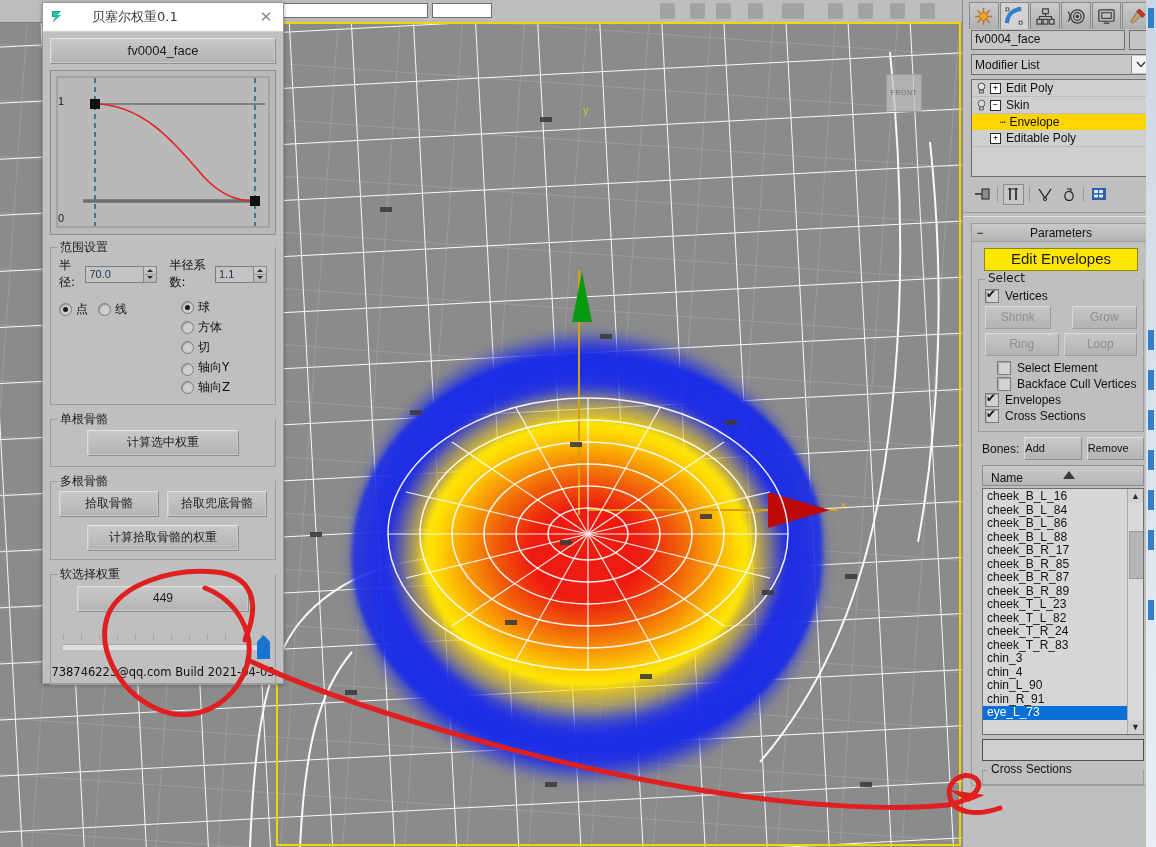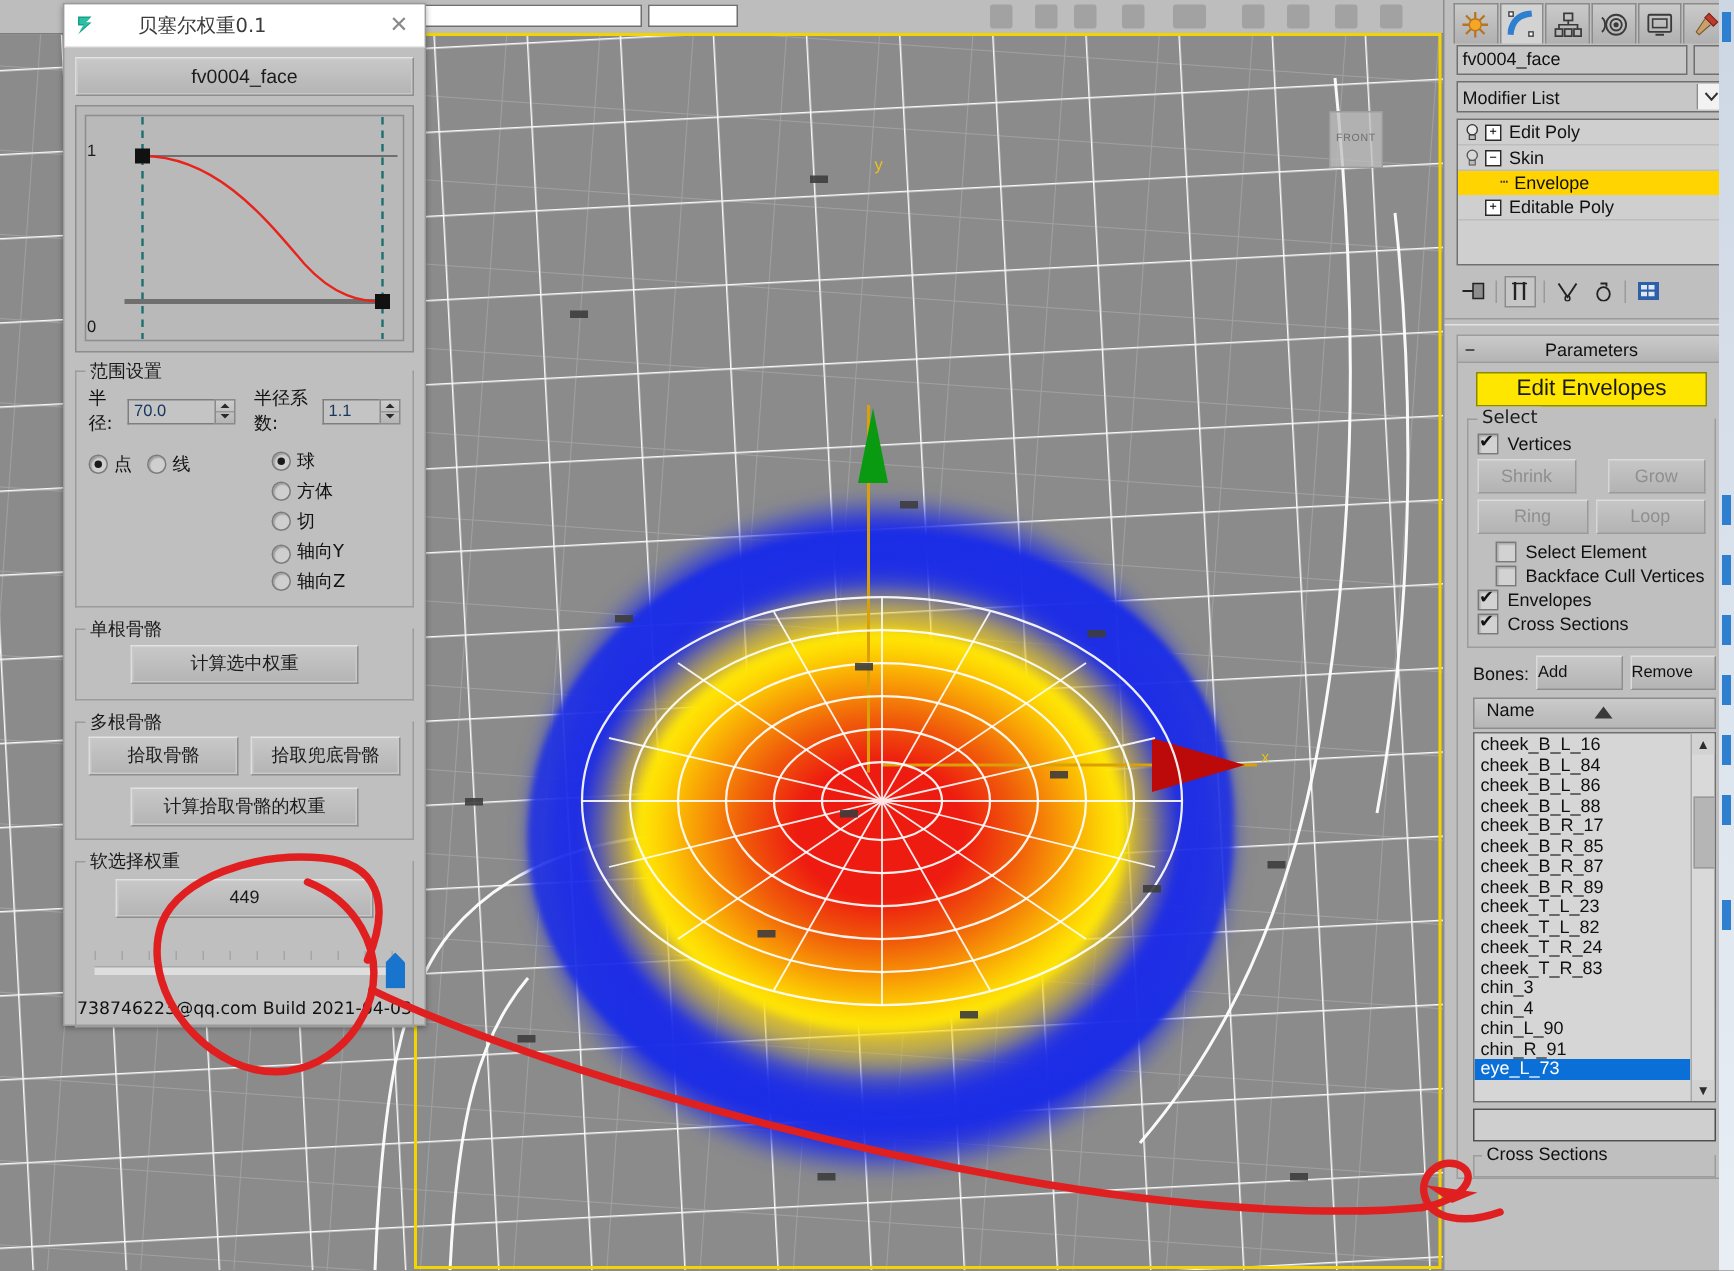--- a/index.html
+++ b/index.html
@@ -113,21 +113,21 @@
   #rollout-head .mn{width:16px;text-align:center;color:#111;}
   #rollout-head .tt{flex:1;text-align:center;margin-right:16px;color:#111;}
   #edit-env{margin:6px 12px 0 12px;height:21px;line-height:20px;text-align:center;background:#ffe600;border:1px solid #8a8a00;font-size:15px;color:#1a1a1a;cursor:default;}
   .chk{display:flex;align-items:center;font-size:12px;margin:2px 0;color:#111;}
   .cbox{width:12px;height:12px;background:#d2d2d2;border:1px solid #7a7a7a;box-shadow:inset 1px 1px 1px rgba(0,0,0,.2);margin-right:6px;position:relative;flex:0 0 auto;}
   .cbox.on:after{content:"✔";position:absolute;left:0px;top:-3px;font-size:12px;color:#111;font-family:"DejaVu Sans",sans-serif;}
   .gbtn{flex:1;height:21px;line-height:20px;text-align:center;font-size:12px;color:#8f8f8f;background:linear-gradient(#c6c6c6,#b3b3b3);border:1px solid #9a9a9a;border-top-color:#dcdcdc;border-left-color:#d6d6d6;cursor:default;}
   #bones-row{display:flex;align-items:center;margin:5px 6px 0 10px;gap:5px;}
   #bones-lab{font-size:12px;color:#111;}
   .bbtn{flex:1;height:21px;line-height:20px;text-align:left;font-size:11px;background:linear-gradient(#c8c8c8,#b4b4b4);border:1px solid #8e8e8e;border-top-color:#e0e0e0;border-left-color:#dadada;color:#111;cursor:default;}
-  #name-hdr{margin:5px 6px 0 10px;height:19px;background:linear-gradient(#cacaca,#b6b6b6);border:1px solid #8c8c8c;display:flex;align-items:flex-start;font-size:12px;padding-left:8px;color:#111;position:relative;}
+  #name-hdr{margin:5px 6px 0 10px;height:19px;background:linear-gradient(#cacaca,#b6b6b6);border:1px solid #8c8c8c;display:flex;align-items:flex-end;font-size:12px;padding-left:8px;color:#111;position:relative;}
   #name-hdr .tri{position:absolute;left:50%;top:5px;width:0;height:0;border-left:6px solid transparent;border-right:6px solid transparent;border-bottom:8px solid #3a3a3a;}
   #bone-list{margin:2px 6px 0 10px;height:245px;background:#d6d6d6;border:1px solid #6f6f6f;display:flex;overflow:hidden;}
   #bone-items{flex:1;overflow:hidden;padding-top:1px;}
   .bitem{height:13.5px;font-size:12px;padding-left:4px;color:#111;white-space:nowrap;line-height:13.5px;}
   .bitem.sel{background:#0a6fd6;color:#fff;}
   #bone-scroll{width:15px;background:#d9d9d9;border-left:1px solid #a8a8a8;position:relative;}
   .sbtn{height:14px;display:flex;align-items:center;justify-content:center;background:#d2d2d2;font-size:9px;color:#2c2c2c;}
   #sthumb{position:absolute;left:1px;top:42px;width:13px;height:46px;background:#b5b5b5;border:1px solid #9a9a9a;}
   #bone-edit{margin:4px 6px 0 10px;height:20px;background:#cfcfcf;border:1px solid #4f4f4f;}
   #cross-grp{margin:9px 6px 0 10px;border:1px solid #9c9c9c;border-top:none;position:relative;height:14px;}

